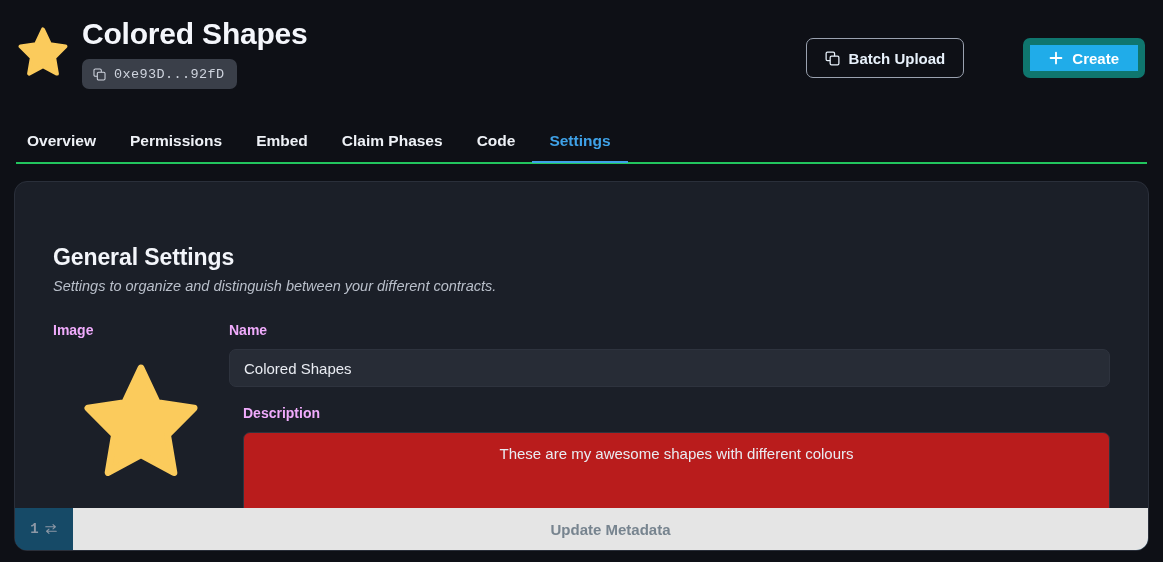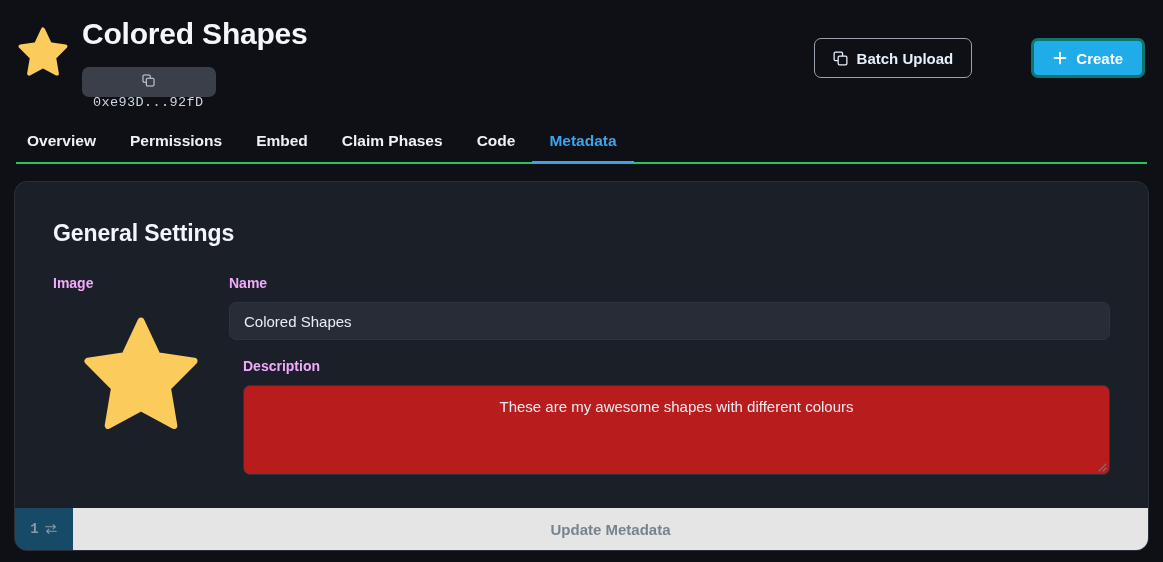--- a/index.html
+++ b/index.html
@@ -49,26 +49,25 @@
     font-weight: bold;
     color: #f4f6fb;
     letter-spacing: -0.2px;
     line-height: 38px;
   }
 
   .addr-badge {
     display: inline-flex;
     align-items: center;
     gap: 8px;
-    margin-top: 14px;
+    margin-top: 6px;
     padding: 7px 12px 7px 11px;
     background: #3a3f49;
     border-radius: 7px;
     height: 30px;
-    flex-direction: column;
   }
 
   .addr-badge .copy-ico {
     width: 13px;
     height: 13px;
     display: block;
     flex: 0 0 auto;
   }
 
   .addr-text {
@@ -105,21 +104,21 @@
   .btn-outline {
     padding: 0 18px;
     background: #0e1016;
     border: 1px solid #9aa2b0;
     color: #e8f1fb;
   }
 
   .btn-primary {
     padding: 0 19px;
     background: #20ace9;
-    border: 3px solid #0f766e;
+    border: 7px solid #0f766e;
     color: #ffffff;
   }
 
   .btn .ico {
     display: block;
     flex: 0 0 auto;
   }
 
   .plus-ico {
     width: 14px;
@@ -171,20 +170,21 @@
     width: 1135px;
     height: 370px;
     background: #1b1f28;
     border: 1px solid #2a2f3a;
     border-radius: 13px;
     overflow: hidden;
   }
 
   .panel-body {
     padding: 38px 38px 0 38px;
+    margin-top: 24px;
   }
 
   .section-title {
     font-size: 23px;
     font-weight: bold;
     color: #f3f5fa;
     letter-spacing: -0.1px;
   }
 
   .section-sub {
@@ -374,29 +374,30 @@
     <div class="tab">
       <span>Embed</span>
     </div>
     <div class="tab">
       <span>Claim Phases</span>
     </div>
     <div class="tab">
       <span>Code</span>
     </div>
     <div class="tab active">
-      <span>Metadata</span>
+      <span>Settings</span>
     </div>
   </div>
 
   <div class="panel">
 
     <div class="panel-body">
 
       <div class="section-title">General Settings</div>
+      <div class="section-sub">Settings to organize and distinguish between your different contracts.</div>
 
       <div class="form-grid">
 
         <div class="col-image">
           <span class="field-label">Image</span>
           <div class="image-drop">
             <svg viewBox="0 0 52 50" width="118" height="114">
               <path d="M26 2.5 L33.2 17.8 L49.4 20.2 L37.7 32.0 L40.5 48.6 L26 40.8 L11.5 48.6 L14.3 32.0 L2.6 20.2 L18.8 17.8 Z" fill="#fbcb5c" stroke="#fbcb5c" stroke-width="3" stroke-linejoin="round"></path>
             </svg>
           </div>

